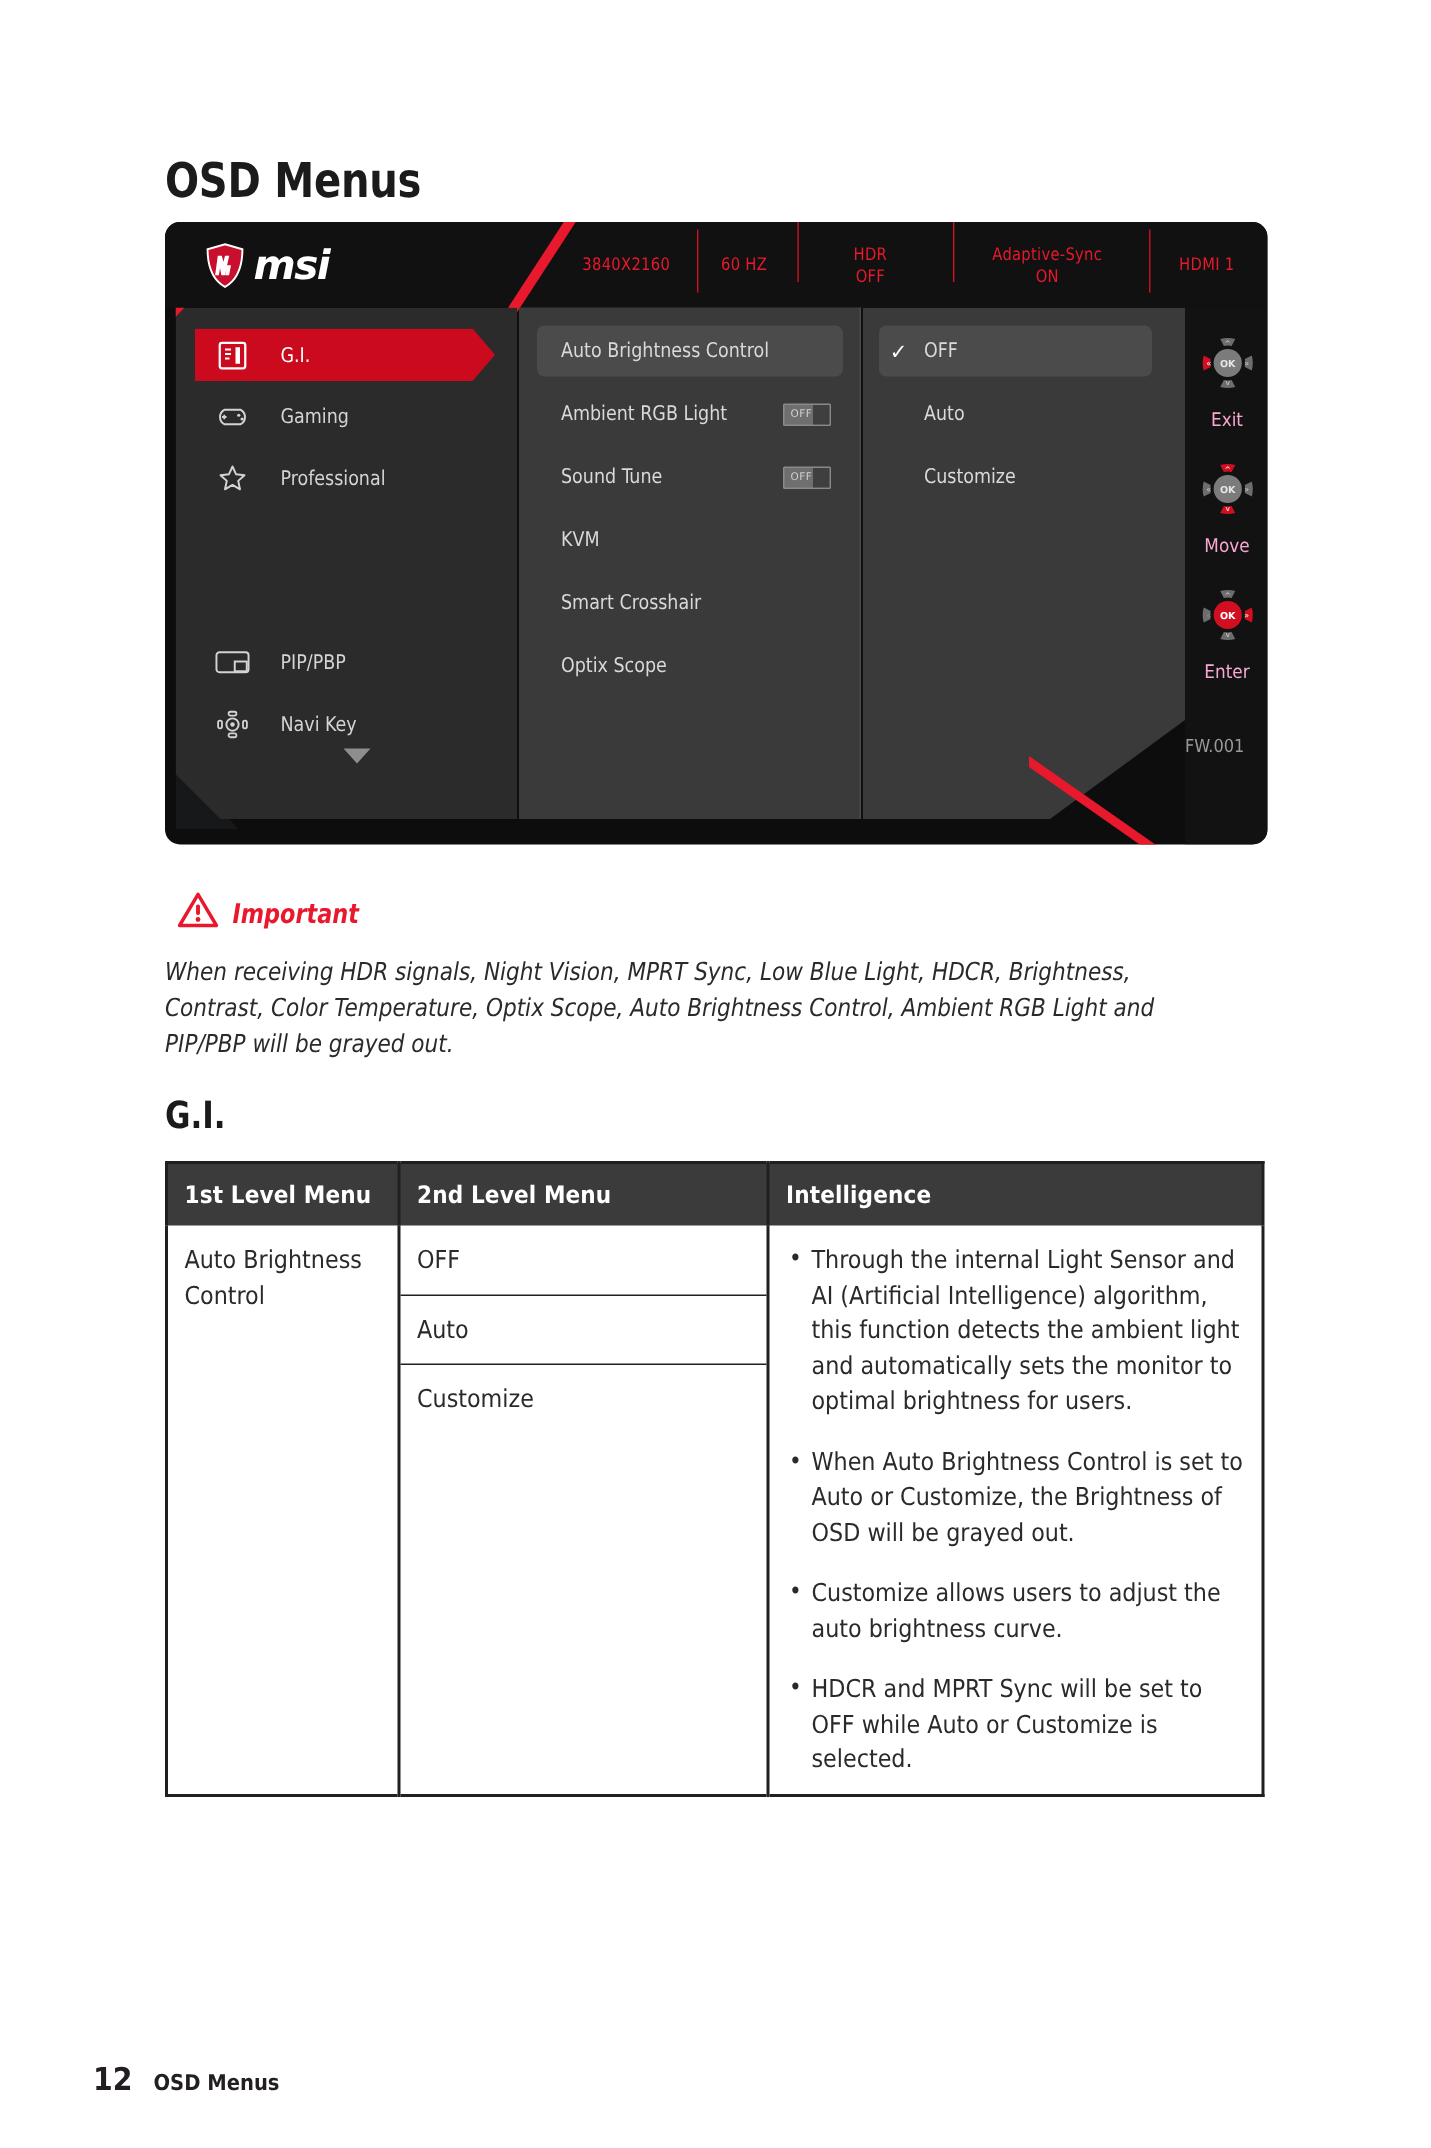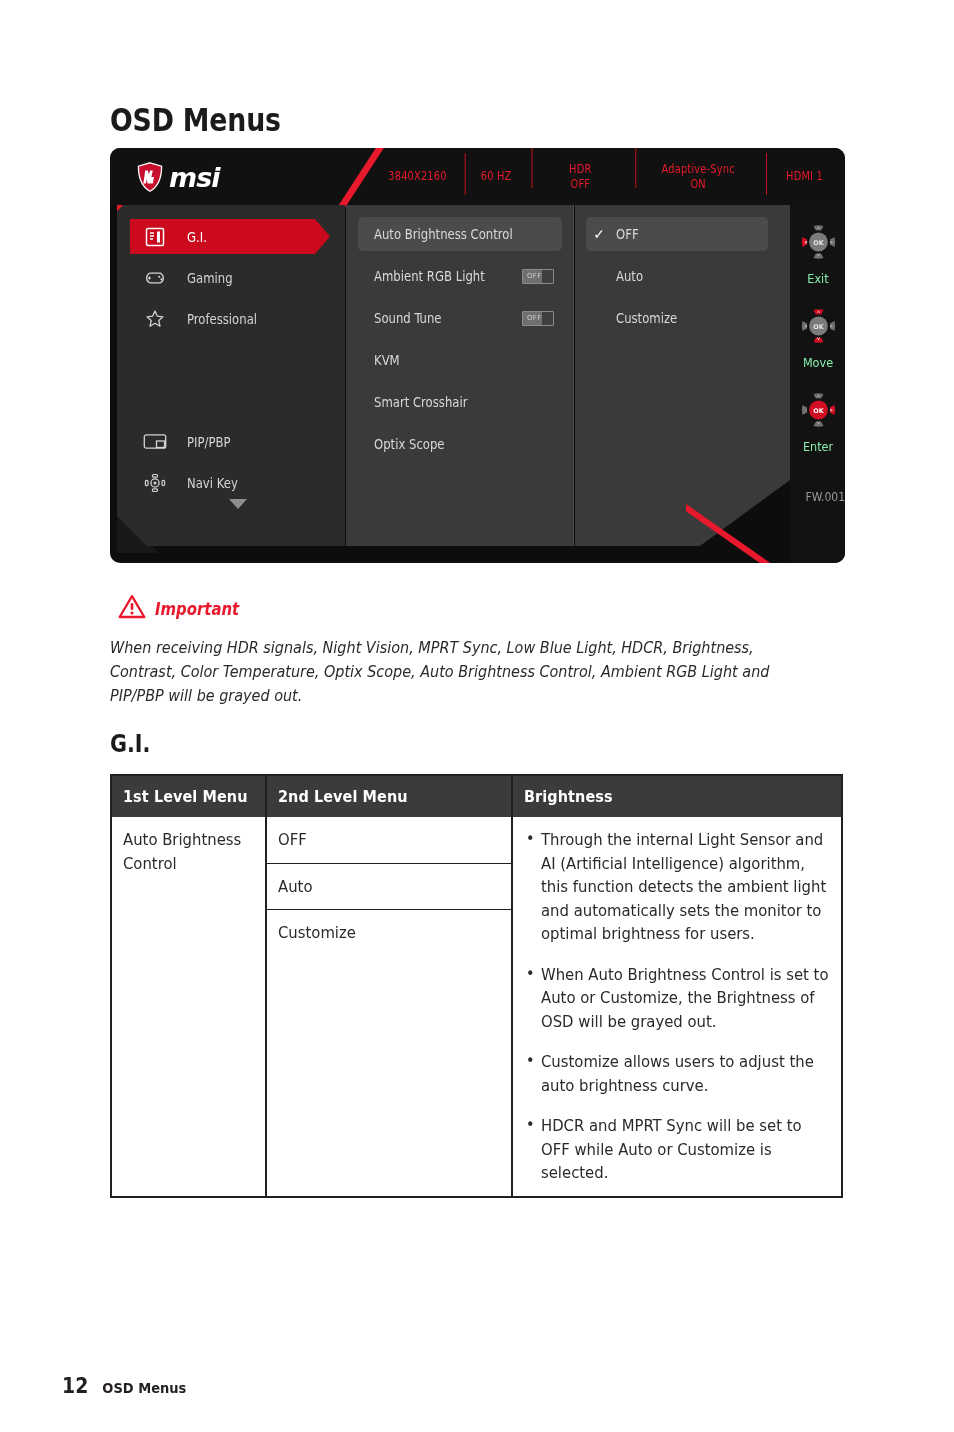--- a/index.html
+++ b/index.html
@@ -165,25 +165,25 @@
   }
   .opt-item.selected { background:#4b4b4b; }
 
   
   .col-nav {
     position:absolute; left:680px; top:0; width:55px; height:358px;
     background:#121212;
   }
   .nav-block { position:absolute; left:0; width:56px; text-align:center; }
   .nav-label {
-    color:#86efac; font-size:12.5px; margin-top:1px;
+    color:#f9a8d4; font-size:12.5px; margin-top:1px;
     font-family:"DejaVu Sans Condensed","Liberation Sans",sans-serif;
   }
   .fw {
-    position:absolute; left:0; top:285px; width:55px; text-align:right;
+    position:absolute; left:0; top:285px; width:55px; text-align:left;
     color:#9a9a9a; font-size:12px;
     font-family:"DejaVu Sans Condensed","Liberation Sans",sans-serif;
   }
   
   .osd-botslash {
     position:absolute; left:576px; top:299px; width:118px; height:70px;
     overflow:hidden;
   }
   .osd-botslash i {
     position:absolute; left:0; top:0; width:148px; height:6px;
@@ -500,21 +500,21 @@
 <table class="tbl">
   <colgroup>
     <col class="col1">
       <col class="col2">
       <col class="col3">
   </colgroup>
   <thead>
     <tr>
       <th>1st Level Menu</th>
       <th>2nd Level Menu</th>
-      <th>Brightness</th>
+      <th>Intelligence</th>
     </tr>
   </thead>
   <tbody>
     <tr>
       <td>Auto Brightness Control</td>
       <td class="sub-cell">
         <div class="sub-row">OFF</div>
         <div class="sub-row">Auto</div>
         <div class="sub-row">Customize</div>
       </td>

